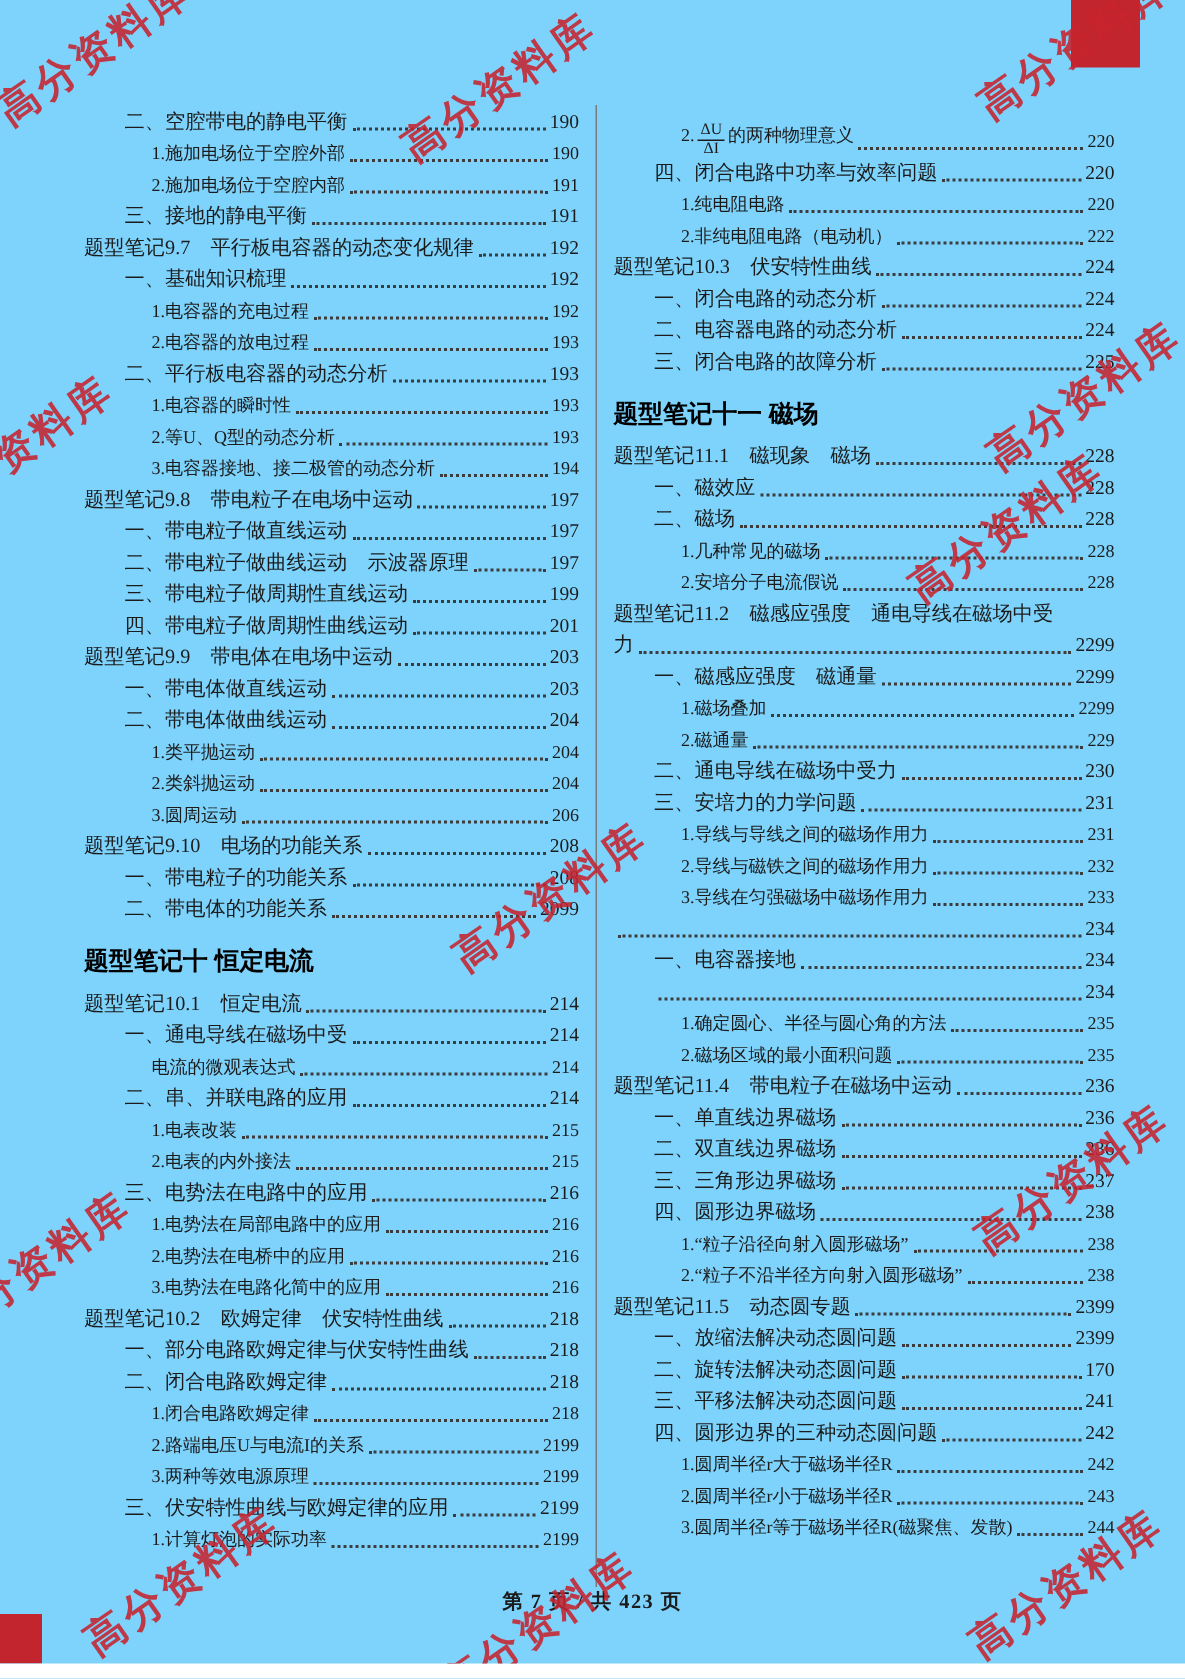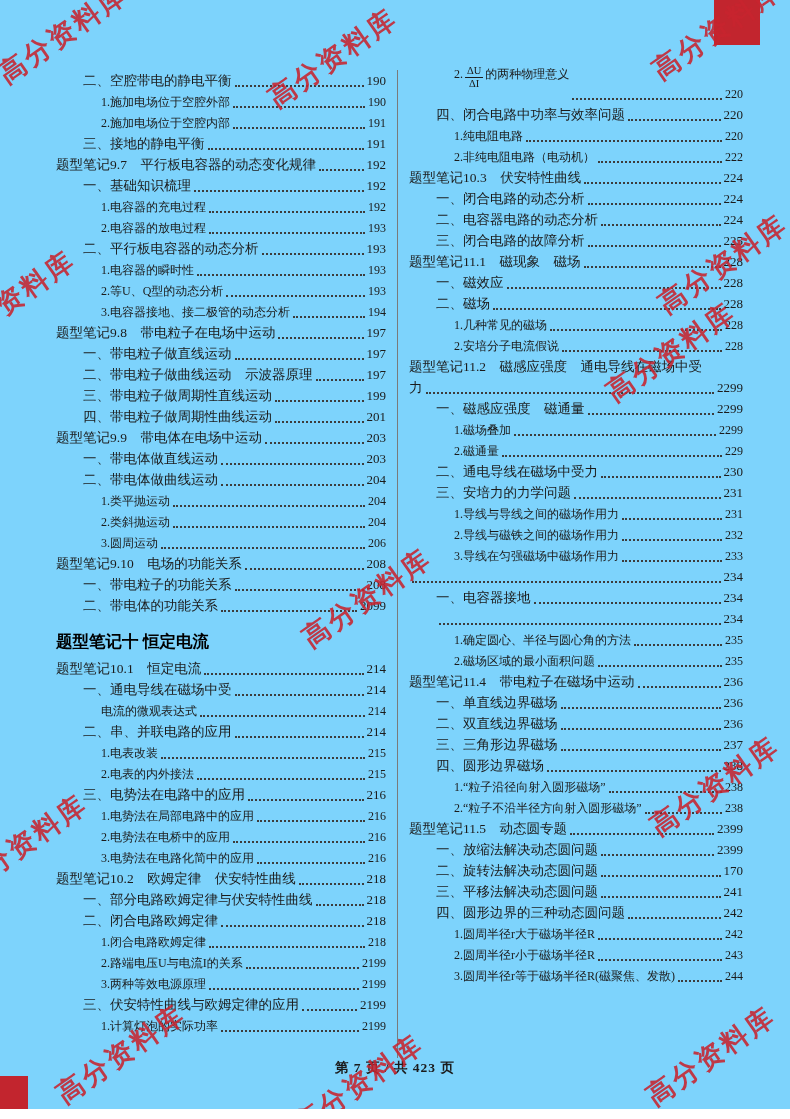--- a/index.html
+++ b/index.html
@@ -14,21 +14,21 @@
   .row .t{white-space:nowrap;}
   .row .dots{flex:1;border-bottom:2px dotted #3c3c3c;margin:0 3px 4px 3px;min-width:8px;}
   .row .pg{white-space:nowrap;font-size:13px;}
   .row.lvl2{padding-left:27px;}
   .row.lvl3{padding-left:45px;font-size:12px;}
   .row.lvl3 .pg{font-size:12px;}
   .row.section{height:34px;align-items:center;padding-top:8px;font-weight:bold;
                font-size:16.5px;color:#000;font-family:"Liberation Sans","DejaVu Sans",sans-serif;}
   .row.tall{height:34px;align-items:flex-end;}
   .frac{display:inline-flex;flex-direction:column;align-items:center;vertical-align:middle;
-        font-size:10.5px;line-height:1.15;margin:16px 2px;transform:translateY(2px);}
+        font-size:10.5px;line-height:1.15;margin:0 2px;transform:translateY(2px);}
   .frac .num{border-bottom:1px solid #1b1b1b;padding:0 2px;}
   .frac .den{padding:0 2px;}
   .footer{position:absolute;left:0;bottom:32px;width:100%;text-align:center;
           font-size:13.5px;font-weight:bold;z-index:1;letter-spacing:1px;}
   .wm{position:absolute;z-index:5;transform:rotate(-35deg);font-size:27px;font-weight:600;
       letter-spacing:3px;white-space:nowrap;opacity:.88;pointer-events:none;
       font-family:"Liberation Sans","DejaVu Sans",sans-serif;}
   .red-sq{position:absolute;background:#c2252e;z-index:4;}
   .red-sq-tr{right:30px;top:0;width:46px;height:45px;}
   .red-sq-bl{left:0;bottom:0;width:28px;height:33px;}
@@ -303,20 +303,23 @@
         </div>
         <div class="row lvl2">
           <span class="t">二、电容器电路的动态分析</span>
           <span class="dots"></span>
           <span class="pg">224</span>
         </div>
         <div class="row lvl2">
           <span class="t">三、闭合电路的故障分析</span>
           <span class="dots"></span>
           <span class="pg">225</span>
+        </div>
+        <div class="row section">
+          <span class="t">题型笔记十一 磁场</span>
         </div>
         <div class="row lvl1">
           <span class="t">题型笔记11.1　磁现象　磁场</span>
           <span class="dots"></span>
           <span class="pg">228</span>
         </div>
         <div class="row lvl2">
           <span class="t">一、磁效应</span>
           <span class="dots"></span>
           <span class="pg">228</span>

